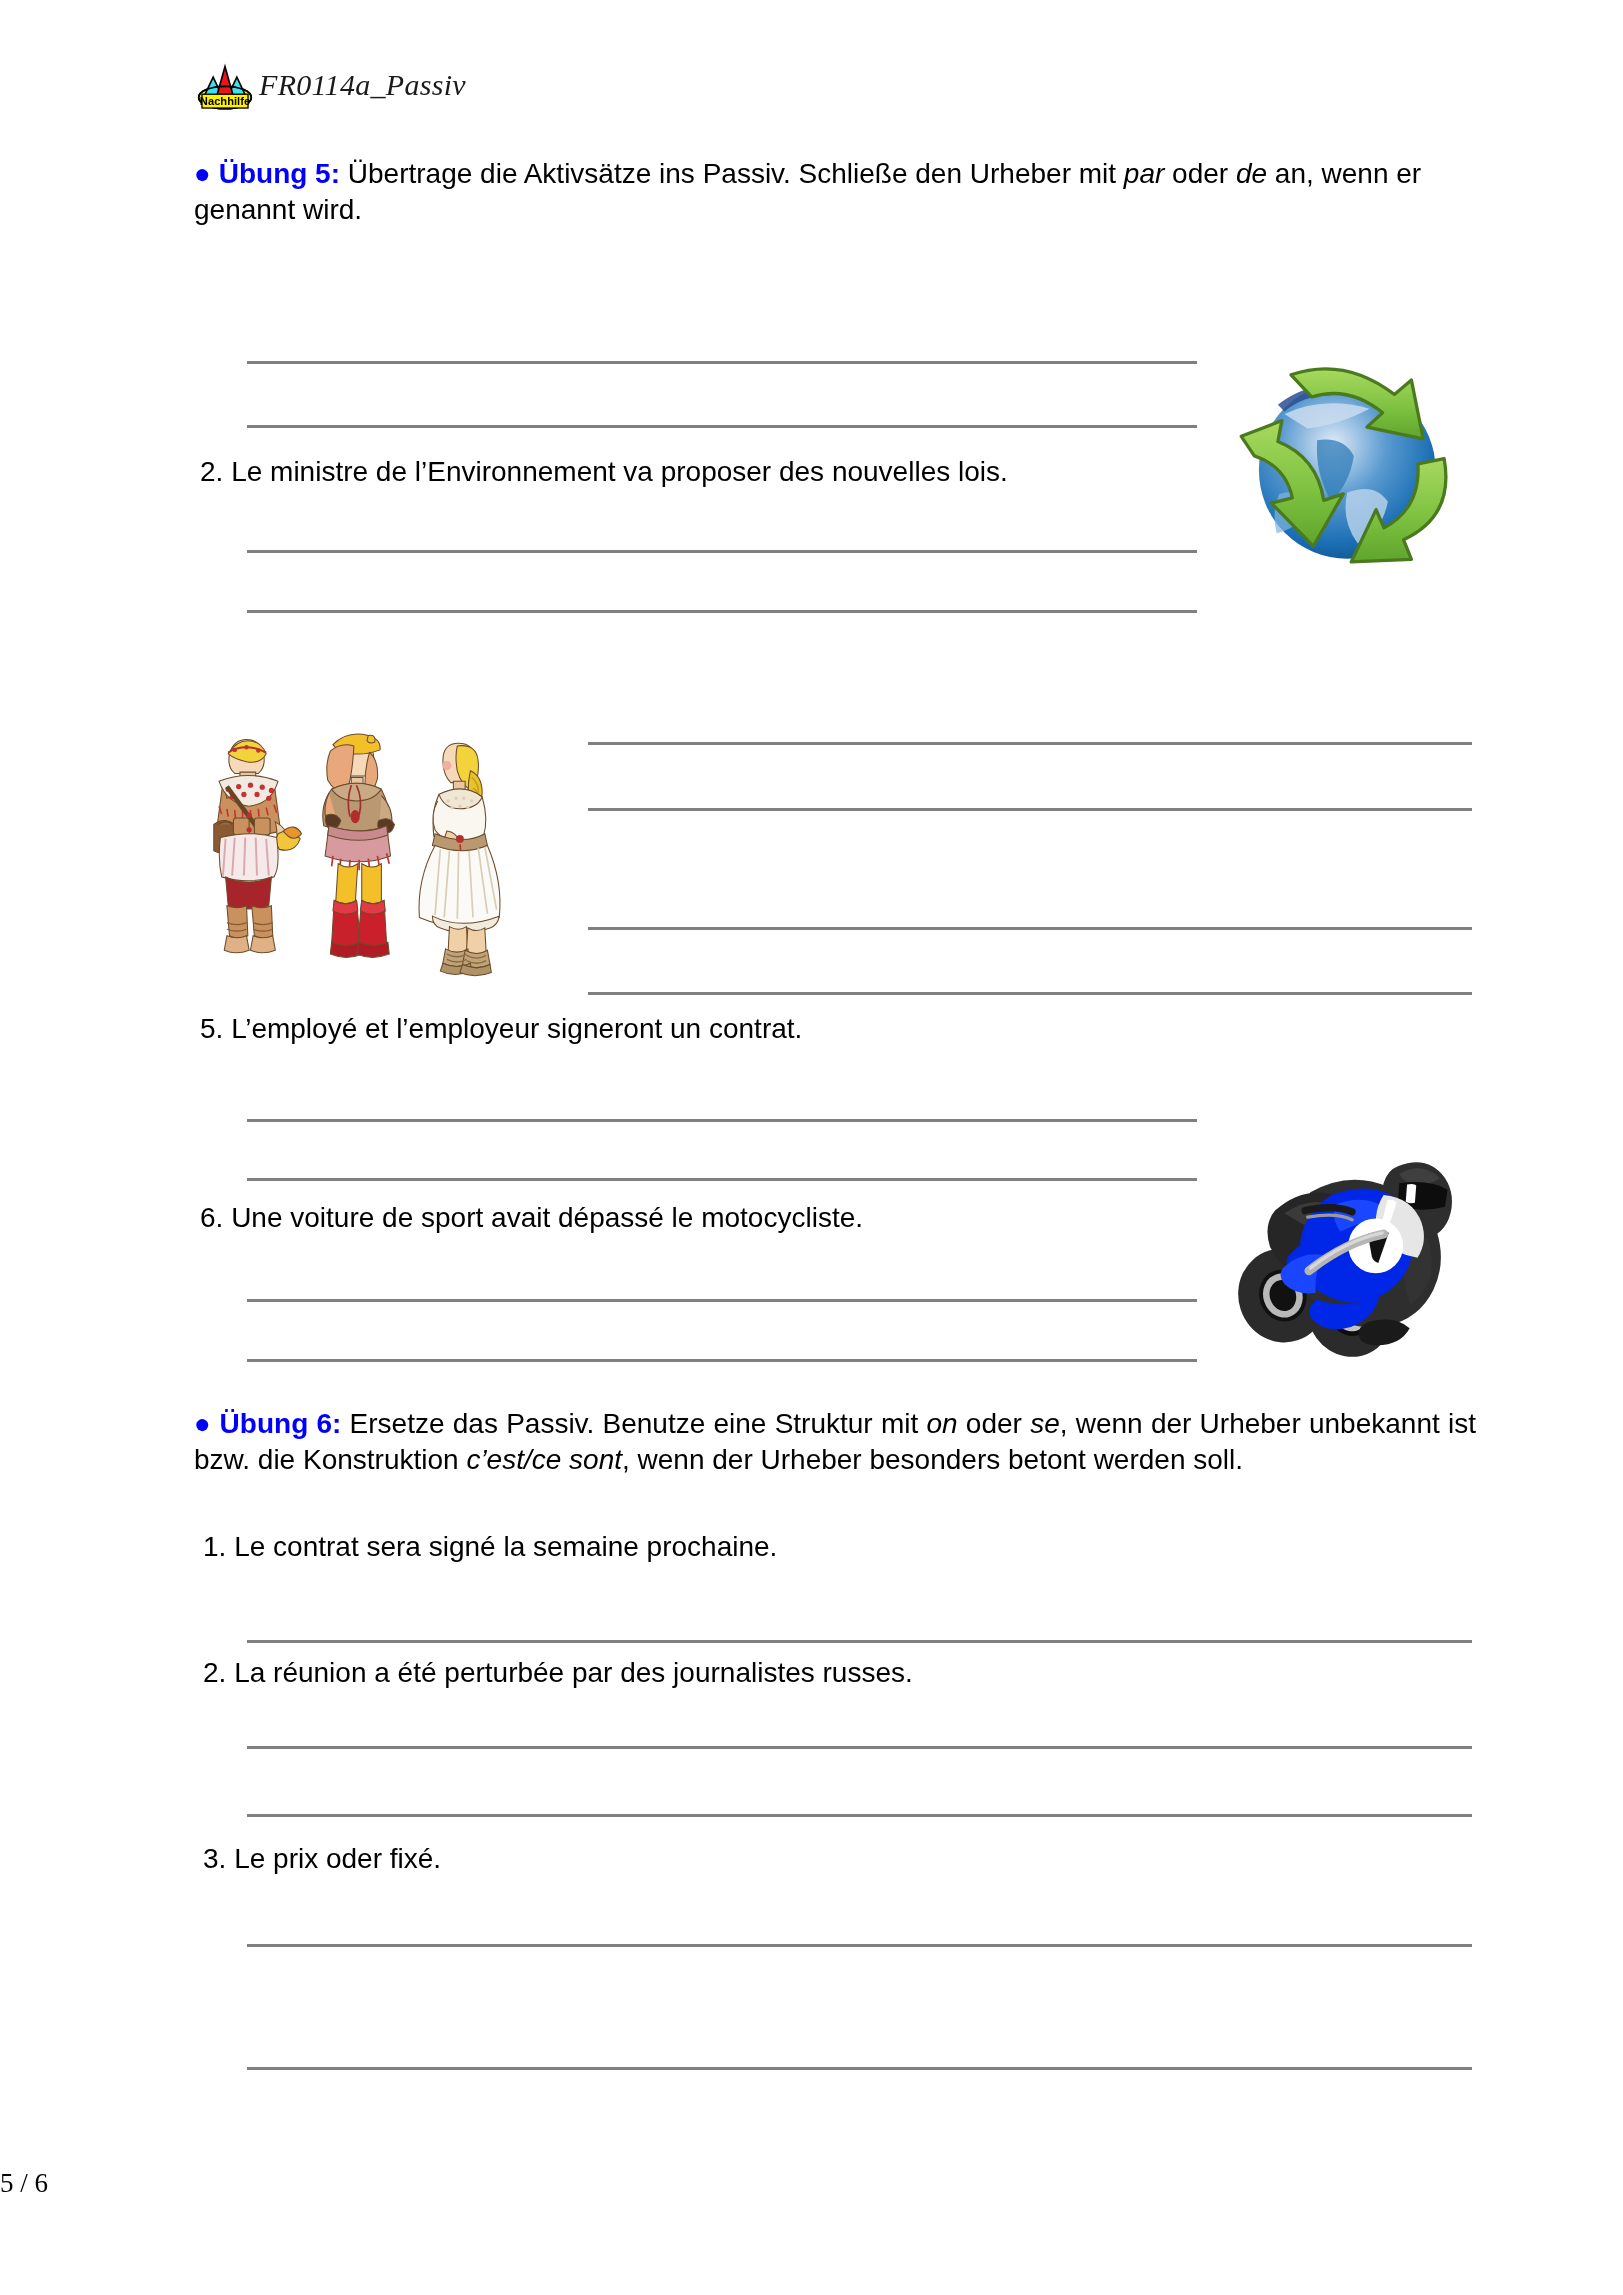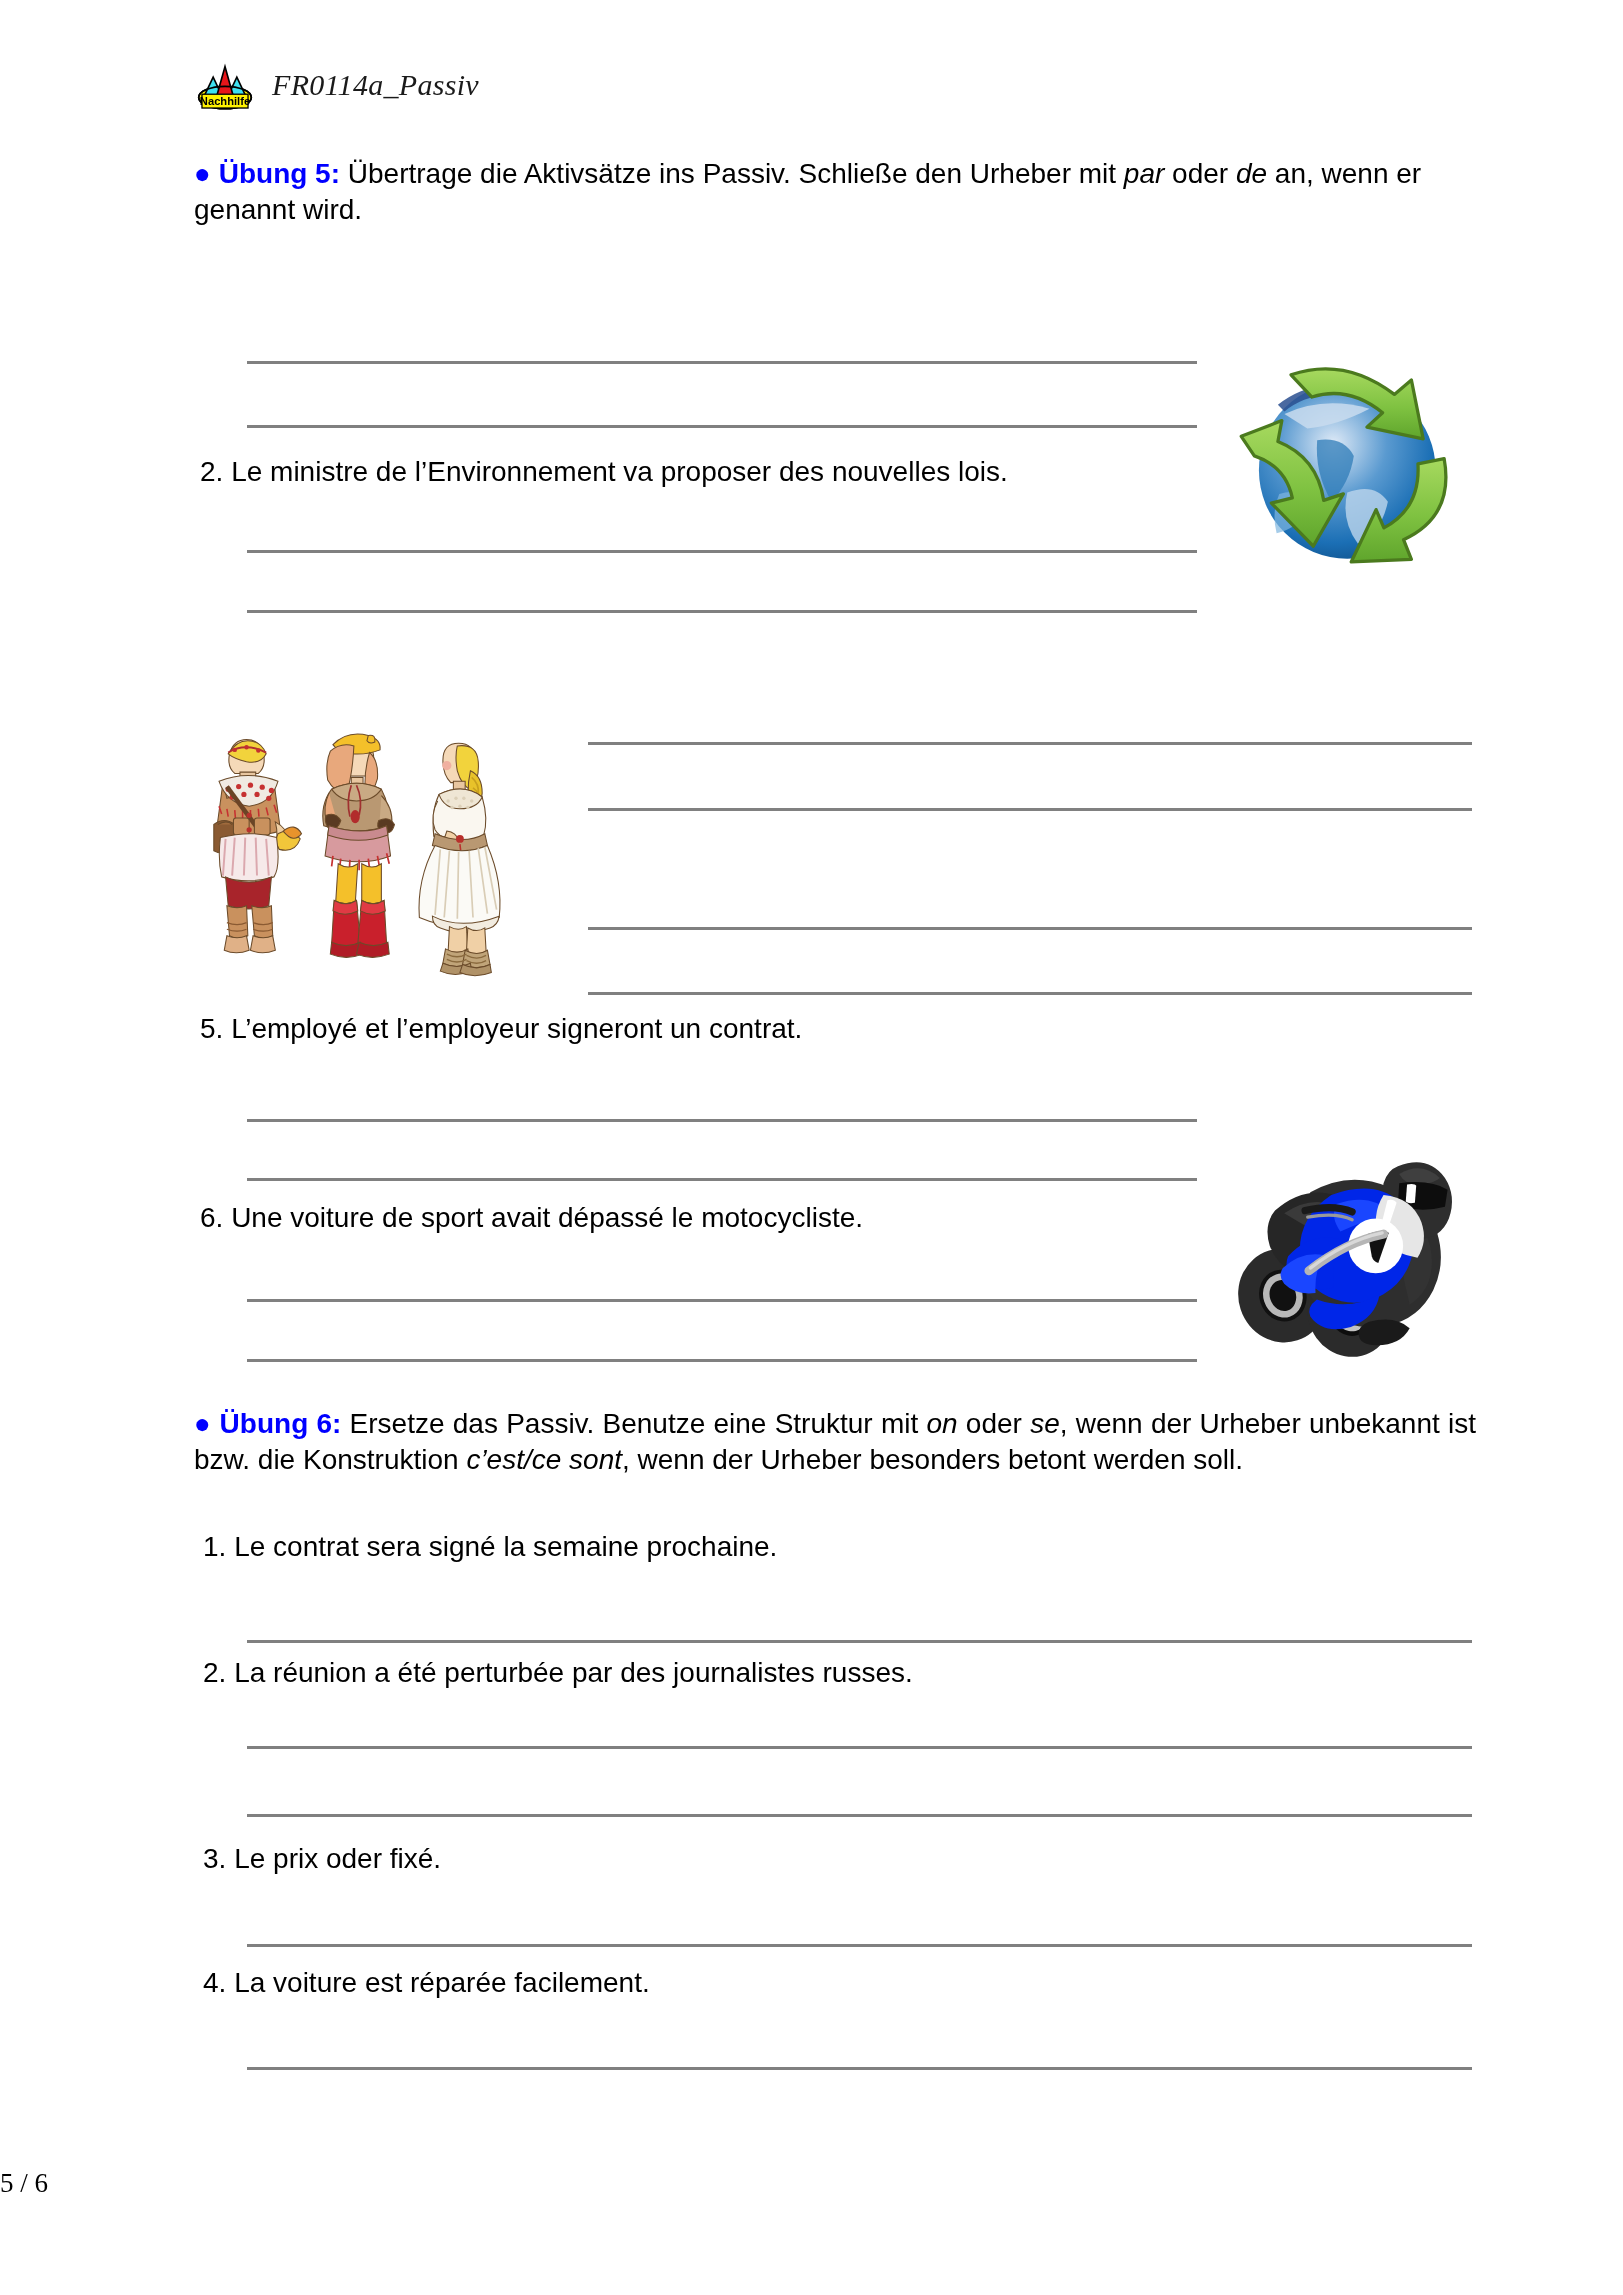--- a/index.html
+++ b/index.html
@@ -8,21 +8,21 @@
     background:#ffffff;
     font-family:"Liberation Sans", sans-serif;
     position:relative;
     overflow:hidden;
   }
   .page { position:absolute; inset:0; }
 
   
   .header {
     position:absolute; left:196px; top:60px;
-    display:flex; align-items:center; gap:18px;
+    display:flex; align-items:center; gap:5px;
   }
   .logo { width:58px; height:50px; position:relative; display:block; }
   .doc-title {
     font-family:"Liberation Serif", serif;
     font-style:italic;
     font-size:30px;
     color:#1a1a1a;
     letter-spacing:0.3px;
     white-space:nowrap;
   }
@@ -148,24 +148,20 @@
   </div>
   <div class="rule" style="left:247px; top:1746px; width:1225px;"></div>
   <div class="rule" style="left:247px; top:1814px; width:1225px;"></div>
 
   <div class="sentence" style="left:203px; top:1841px;">
     <span class="num">3.</span>
     <span>Le prix oder fixé.</span>
   </div>
   <div class="rule" style="left:247px; top:1944px; width:1225px;"></div>
 
-  <div class="sentence" style="left:203px; top:1965px;">
-    <span class="num">4.</span>
-    <span>La voiture est réparée facilement.</span>
-  </div>
   <div class="rule" style="left:247px; top:2067px; width:1225px;"></div>
 
   <div class="illus" style="left:1219px; top:342px;">
     <svg width="250" height="237" viewBox="0 0 382 362">
       <defs>
         <radialGradient id="globeGrad" cx="42%" cy="35%" r="72%">
           <stop offset="0%" stop-color="#dfeaf7"></stop>
           <stop offset="42%" stop-color="#5a9ad0"></stop>
           <stop offset="78%" stop-color="#1b6fb5"></stop>
           <stop offset="100%" stop-color="#0f4f88"></stop>

